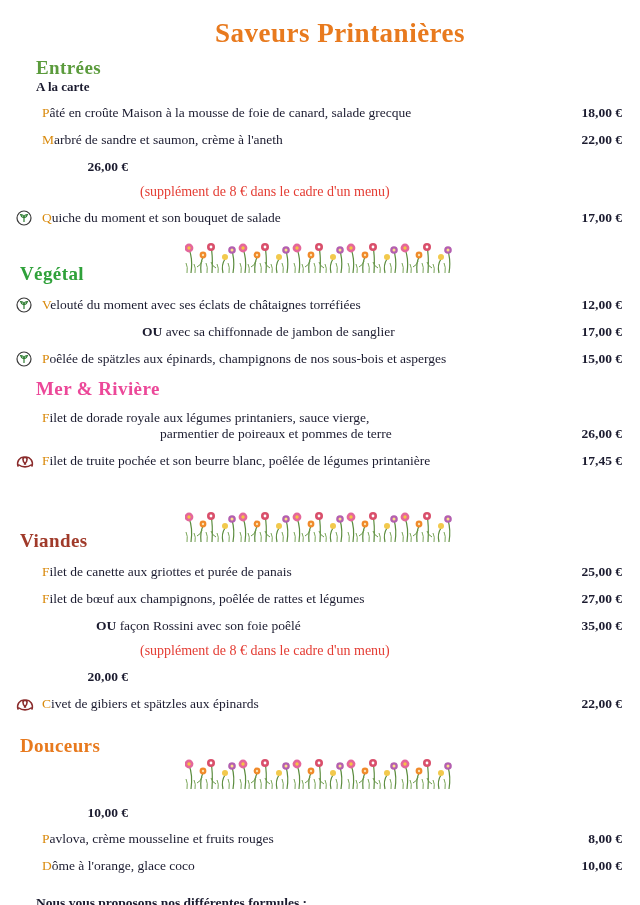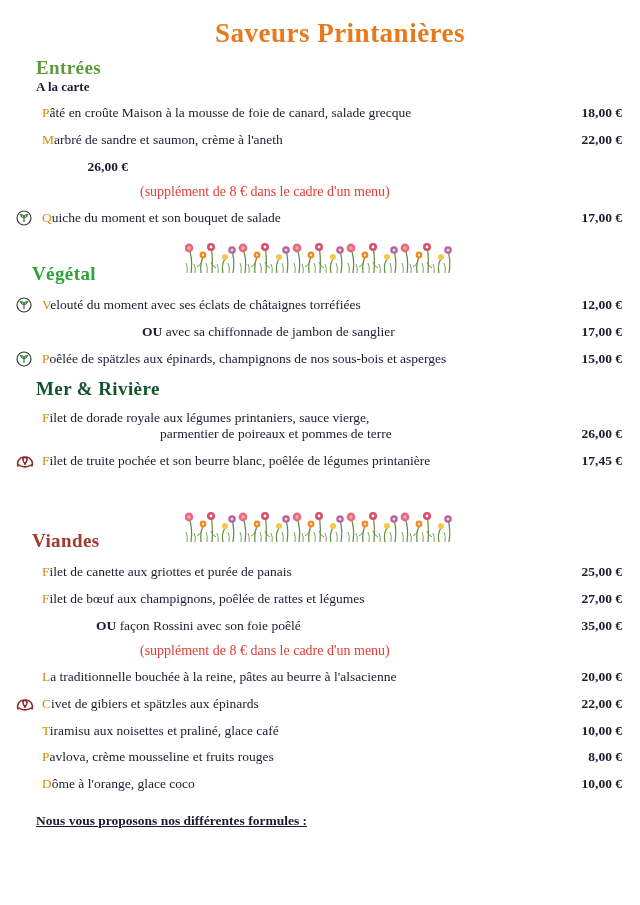--- a/index.html
+++ b/index.html
@@ -13,40 +13,40 @@
   .title{
     text-align:center;color:#e87a1e;font-weight:bold;
     font-size:27px;letter-spacing:.5px;margin:4px 0 8px 40px;
   }
 
   .section-head{display:flex;justify-content:space-between;align-items:baseline;
     padding:0 8px 0 26px;margin:6px 0 4px;flex-direction:column;}
   .section-title{font-size:19px;font-weight:bold;letter-spacing:.4px;}
   .c-entrees{color:#5b9b3c}
   .c-vegetal{color:#2fa13a}
-  .c-mer{color:#14532d}
+  .c-mer{color:#ec4899}
   .c-viandes{color:#a03a2a}
   .c-douceurs{color:#e87a1e}
   .alacarte{font-size:13px;font-weight:bold;color:#1b1b2f;}
 
   .row{display:flex;align-items:flex-end;padding:0 8px 0 6px;margin:10px 0;
     font-size:13.5px;line-height:1.25;}
   .icon-slot{width:26px;min-width:26px;display:flex;align-items:center;padding-bottom:1px;}
   .item-text{flex:1;}
   .lead{color:#d9890b;}
   .ou{font-weight:bold;color:#1b1b2f;}
   .price{width:86px;text-align:right;font-weight:bold;white-space:nowrap;}
   .indent-big{margin-left:100px;}
   .indent-small{margin-left:16px;}
   .tight{margin-top:4px;gap:38px;}
   .line2{margin-left:118px;}
   .note{color:#e43c33;font-size:14px;margin:-2px 0 10px 130px;}
 
   .band{position:relative;height:46px;margin:14px 0 8px;}
-  .band .section-title{position:absolute;left:22px;bottom:2px;}
+  .band .section-title{position:absolute;left:10px;bottom:2px;}
   .band .flowers{position:absolute;left:50%;transform:translateX(-50%);top:0;}
   .band-viandes{margin-top:34px;height:50px;}
   .band-viandes .flowers{top:6px;}
   .band-douceurs{height:60px;margin-top:22px;}
   .band-douceurs .section-title{top:0;bottom:auto;}
   .band-douceurs .flowers{top:22px;}
 
   .footer{margin-top:20px;padding-left:26px;}
   .footer-heading{font-weight:bold;text-decoration:underline;font-size:13.5px;}
 
@@ -198,37 +198,41 @@
     <span class="price">27,00 €</span>
   </div>
   <div class="row tight">
     <span class="icon-slot"></span>
     <span class="item-text indent-small"><span class="ou">OU</span><span> façon Rossini avec son foie poêlé</span></span>
     <span class="price">35,00 €</span>
   </div>
   <div class="note">(supplément de 8 € dans le cadre d'un menu)</div>
   <div class="row">
     <span class="icon-slot"></span>
-    <span class="item-text"><span class="lead">L</span><span>a traditionnelle bouchée à la reine, pâtes au beurre à l'alsacienne</span></span>
     <span class="price">20,00 €</span>
   </div>
   <div class="row">
     <span class="icon-slot">
         <svg width="18" height="15" viewBox="0 0 18 15">
           <use href="#pretzelicon"></use>
         </svg>
       </span>
     <span class="item-text"><span class="lead">C</span><span>ivet de gibiers et spätzles aux épinards</span></span>
     <span class="price">22,00 €</span>
   </div>
 
-
-  <div class="row">
-    <span class="icon-slot"></span>
-    <span class="item-text"><span class="lead">T</span><span>iramisu aux noisettes et praliné, glace café</span></span>
+  <div class="band band-douceurs">
+    <span class="section-title c-douceurs">Douceurs</span>
+    <svg class="flowers" width="270" height="34" viewBox="0 0 270 34">
+        <use href="#fband"></use>
+      </svg>
+  </div>
+
+  <div class="row">
+    <span class="icon-slot"></span>
     <span class="price">10,00 €</span>
   </div>
   <div class="row">
     <span class="icon-slot"></span>
     <span class="item-text"><span class="lead">P</span><span>avlova, crème mousseline et fruits rouges</span></span>
     <span class="price">8,00 €</span>
   </div>
   <div class="row">
     <span class="icon-slot"></span>
     <span class="item-text"><span class="lead">D</span><span>ôme à l'orange, glace coco</span></span>

